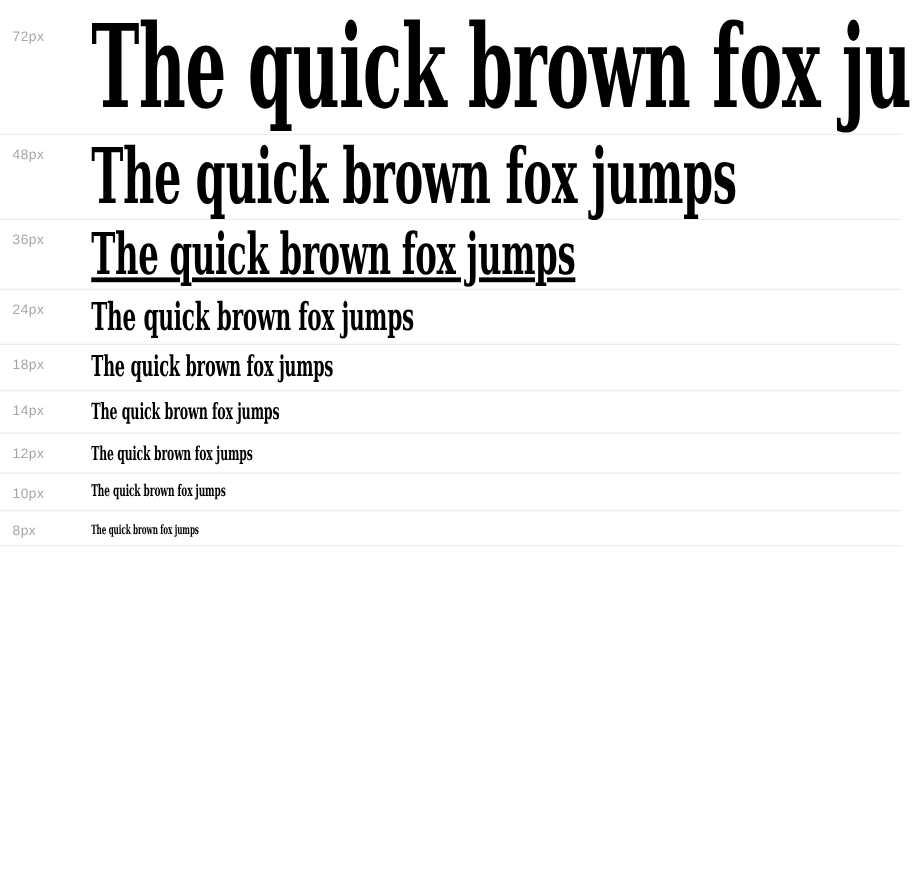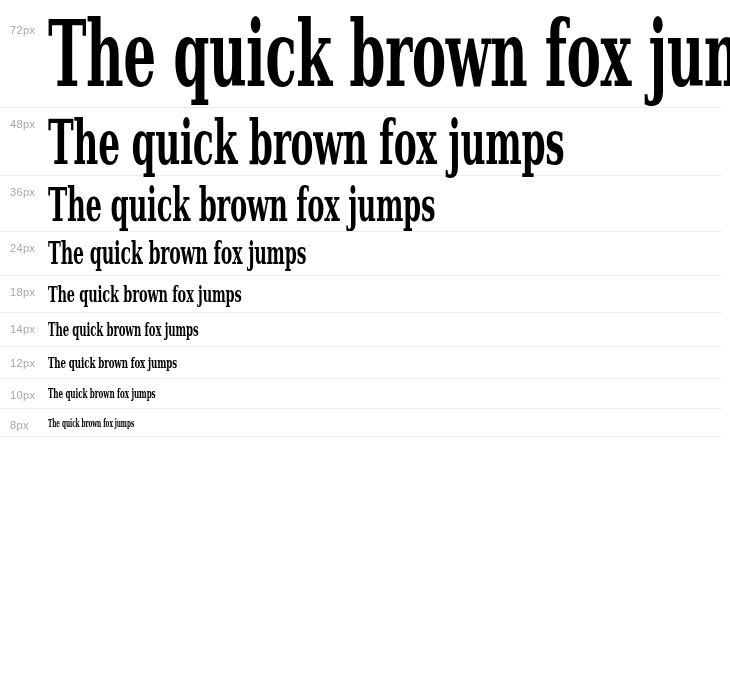--- a/index.html
+++ b/index.html
@@ -16,25 +16,26 @@
   .waterfall {
     width: 721px;
   }
   .row {
     position: relative;
     box-sizing: border-box;
     border-bottom: 1px solid #ececec;
     display: flex;
     align-items: center;
     overflow: visible;
+    padding-left: 25px;
   }
   
   .row:nth-child(1) { height: 108px; }
   .row:nth-child(2) { height: 68px; align-items: center; }
-  .row:nth-child(3) { height: 56px; }
+  .row:nth-child(3) { height: 56px; text-decoration: underline; }
   .row:nth-child(4) { height: 44px; align-items: center; }
   .row:nth-child(5) { height: 37px; }
   .row:nth-child(6) { height: 34px; }
   .row:nth-child(7) { height: 32px; }
   .row:nth-child(8) { height: 30px; text-align: center; }
   .row:nth-child(9) { height: 28px; align-items: center; }
 
   .size-label {
     position: absolute;
     left: 10px;

